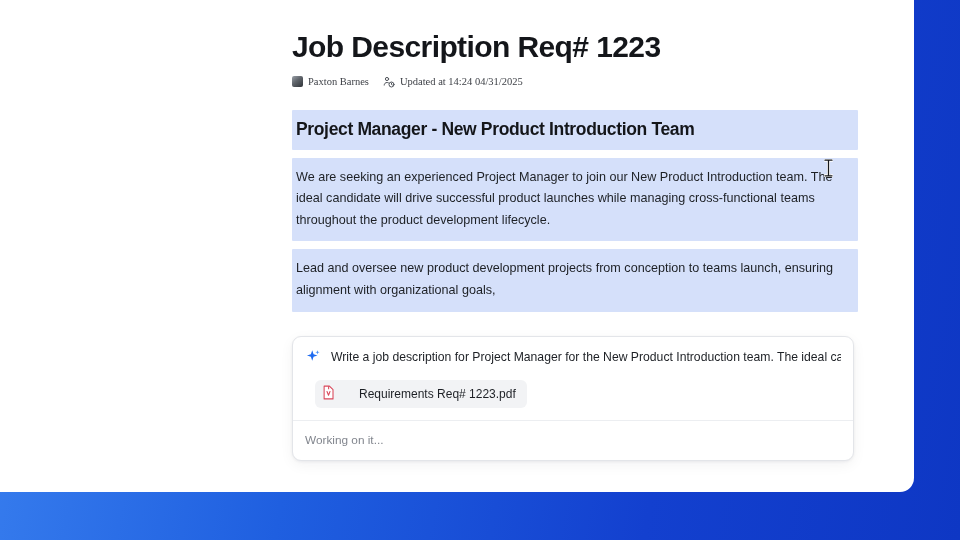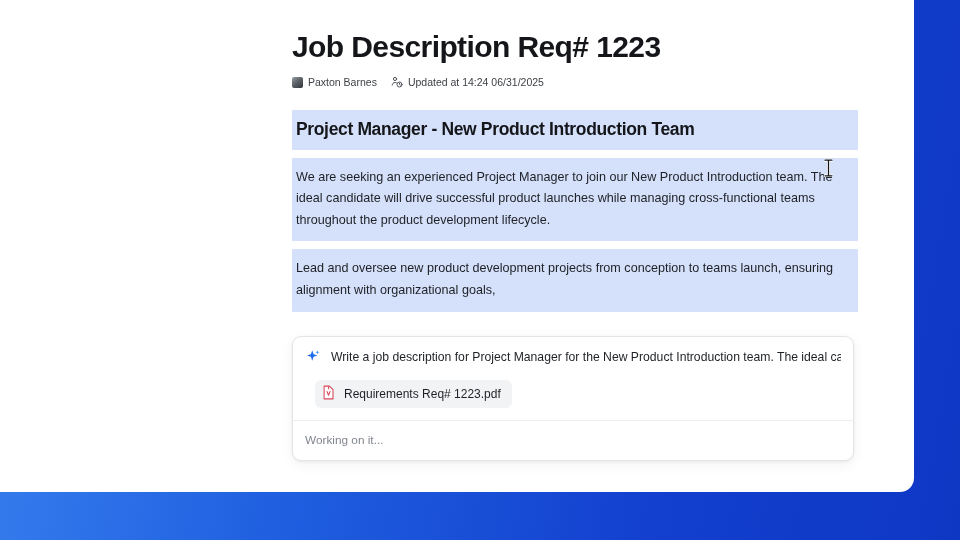--- a/index.html
+++ b/index.html
@@ -38,21 +38,21 @@
 
   
   #meta-row{
     display:flex;
     align-items:center;
     gap:14px;
     margin-top:11px;
     font-size:10.5px;
     color:#3c3f45;
   }
-  .meta-item{ display:flex; align-items:flex-end; gap:5px; }
+  .meta-item{ display:flex; align-items:flex-start; gap:5px;font-family:Liberation Serif, serif; }
   .avatar{
     width:11px;height:11px;border-radius:2px;
     background:linear-gradient(140deg,#9aa0a8 0%,#5e6369 45%,#2f3338 100%);
     flex:none;
   }
   .meta-svg{ display:block; }
 
   
   .hl{
     background:#d5e0fa;
@@ -96,21 +96,21 @@
     font-size:12.2px;
     color:#1d2025;
     line-height:1.35;
     white-space:nowrap;
     overflow:hidden;
     padding-top:1px;
   }
   #attachment-chip{
     display:inline-flex;
     align-items:center;
-    gap:9px;
+    gap:24px;
     margin-top:11px;
     margin-left:10px;
     background:#f2f3f5;
     border-radius:6px;
     padding:5px 11px 5px 7px;
     font-size:12px;
     color:#1d2025;
   }
   #ai-status-bar{
     border-top:1px solid #eceef1;
@@ -144,21 +144,21 @@
 
       <div class="meta-item">
         <span>
           <svg class="meta-svg" width="12" height="12" viewBox="0 0 24 24" fill="none" stroke="#50545b" stroke-width="2" stroke-linecap="round" stroke-linejoin="round">
             <circle cx="8" cy="6" r="3.2"></circle>
             <path d="M2.4 18.2c0-3.1 2.5-5.2 5.6-5.2 1.1 0 2.1.26 3 .72"></path>
             <circle cx="17" cy="17" r="5"></circle>
             <path d="M17 14.4V17l1.8 1.1"></path>
           </svg>
         </span>
-        <span>Updated at 14:24 06/31/2025</span>
+        <span>Updated at 14:24 04/31/2025</span>
       </div>
 
     </div>
 
     <div class="hl hl-h">
       <span>Project Manager - New Product Introduction Team</span>
     </div>
 
     <div class="hl hl-p">
       <span>We are seeking an experienced Project Manager to join our New Product Introduction team. The ideal candidate will drive successful product launches while managing cross-functional teams throughout the product development lifecycle.</span>

